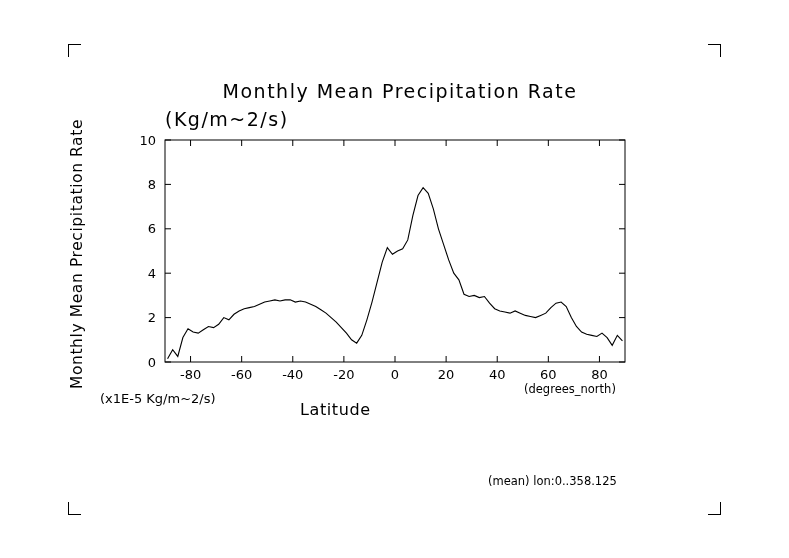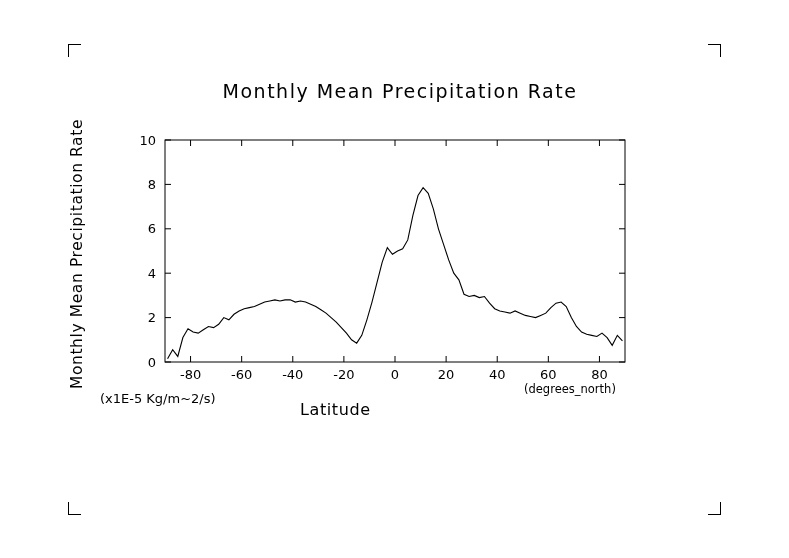--- a/index.html
+++ b/index.html
@@ -103,27 +103,29 @@
 <body>
 
 <div class="page">
 
   <div class="corner tl"></div>
   <div class="corner tr"></div>
   <div class="corner bl"></div>
   <div class="corner br"></div>
 
   <div class="title">Monthly Mean Precipitation Rate</div>
+  <div class="subtitle">(Kg/m~2/s)</div>
 
   <div class="ylabel">Monthly Mean Precipitation Rate</div>
   <div class="xlabel">Latitude</div>
 
   <div class="units-left">(x1E-5 Kg/m~2/s)</div>
   <div class="units-right">(degrees_north)</div>
 
+  <div class="footnote">(mean) lon:0..358.125</div>
 
   <svg class="plot" width="789" height="558">
 
     <rect id="plot-frame" x="165" y="140" width="460" height="222" fill="none" stroke="#000000" stroke-width="1"></rect>
     <g id="x-ticks">
         <line x1="190.55555555555554" y1="362" x2="190.55555555555554" y2="356" stroke="#000" stroke-width="1"></line>
         <line x1="190.55555555555554" y1="140" x2="190.55555555555554" y2="146" stroke="#000" stroke-width="1"></line>
         <text x="190.55555555555554" y="379" text-anchor="middle" class="tick-text">-80</text>
         <line x1="241.66666666666666" y1="362" x2="241.66666666666666" y2="356" stroke="#000" stroke-width="1"></line>
         <line x1="241.66666666666666" y1="140" x2="241.66666666666666" y2="146" stroke="#000" stroke-width="1"></line>

